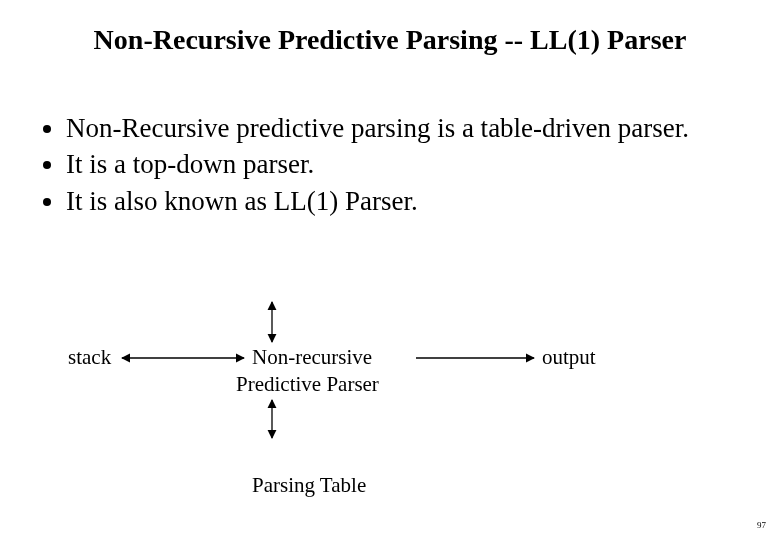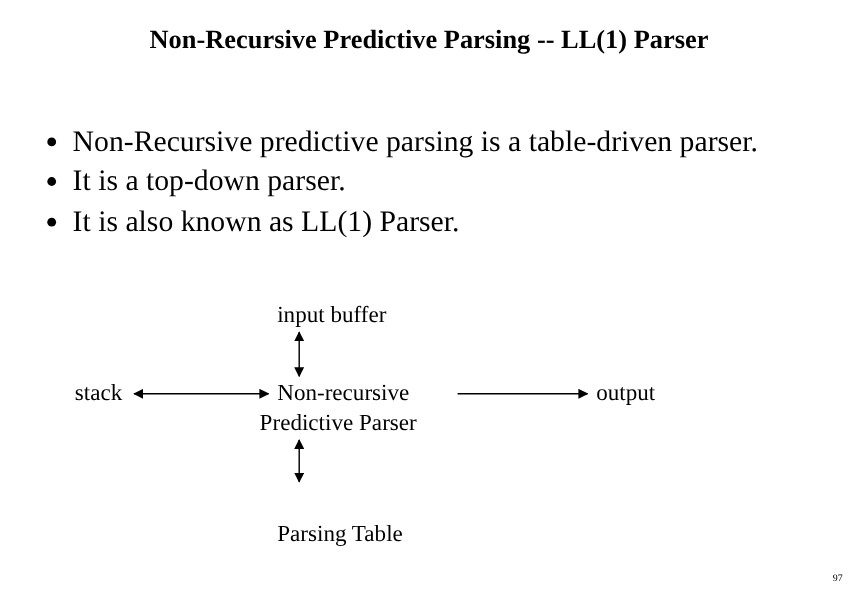--- a/index.html
+++ b/index.html
@@ -16,21 +16,21 @@
     position: relative;
     width: 780px;
     height: 540px;
   }
   .title {
     position: absolute;
     top: 24px;
     left: 0;
     width: 780px;
     text-align: center;
-    font-size: 24px;
+    font-size: 28px;
     font-weight: bold;
   }
   .bullets {
     position: absolute;
     top: 110px;
     left: 38px;
     font-size: 27px;
     line-height: 1.35;
   }
   .bullets ul {
@@ -66,21 +66,20 @@
   <div class="title">Non-Recursive Predictive Parsing -- LL(1) Parser</div>
 
   <div class="bullets">
     <ul>
       <li>Non-Recursive predictive parsing is a table-driven parser.</li>
       <li>It is a top-down parser.</li>
       <li>It is also known as LL(1) Parser.</li>
     </ul>
   </div>
 
-  <div class="label" style="left:252px; top:274px;">input buffer</div>
 
   <div class="label" style="left:68px; top:345px;">stack</div>
 
   <div class="label" style="left:252px; top:345px;">Non-recursive</div>
   <div class="label" style="left:236px; top:372px;">Predictive Parser</div>
 
   <div class="label" style="left:542px; top:345px;">output</div>
 
   <div class="label" style="left:252px; top:440px;margin-top:33px;">Parsing Table</div>
 

